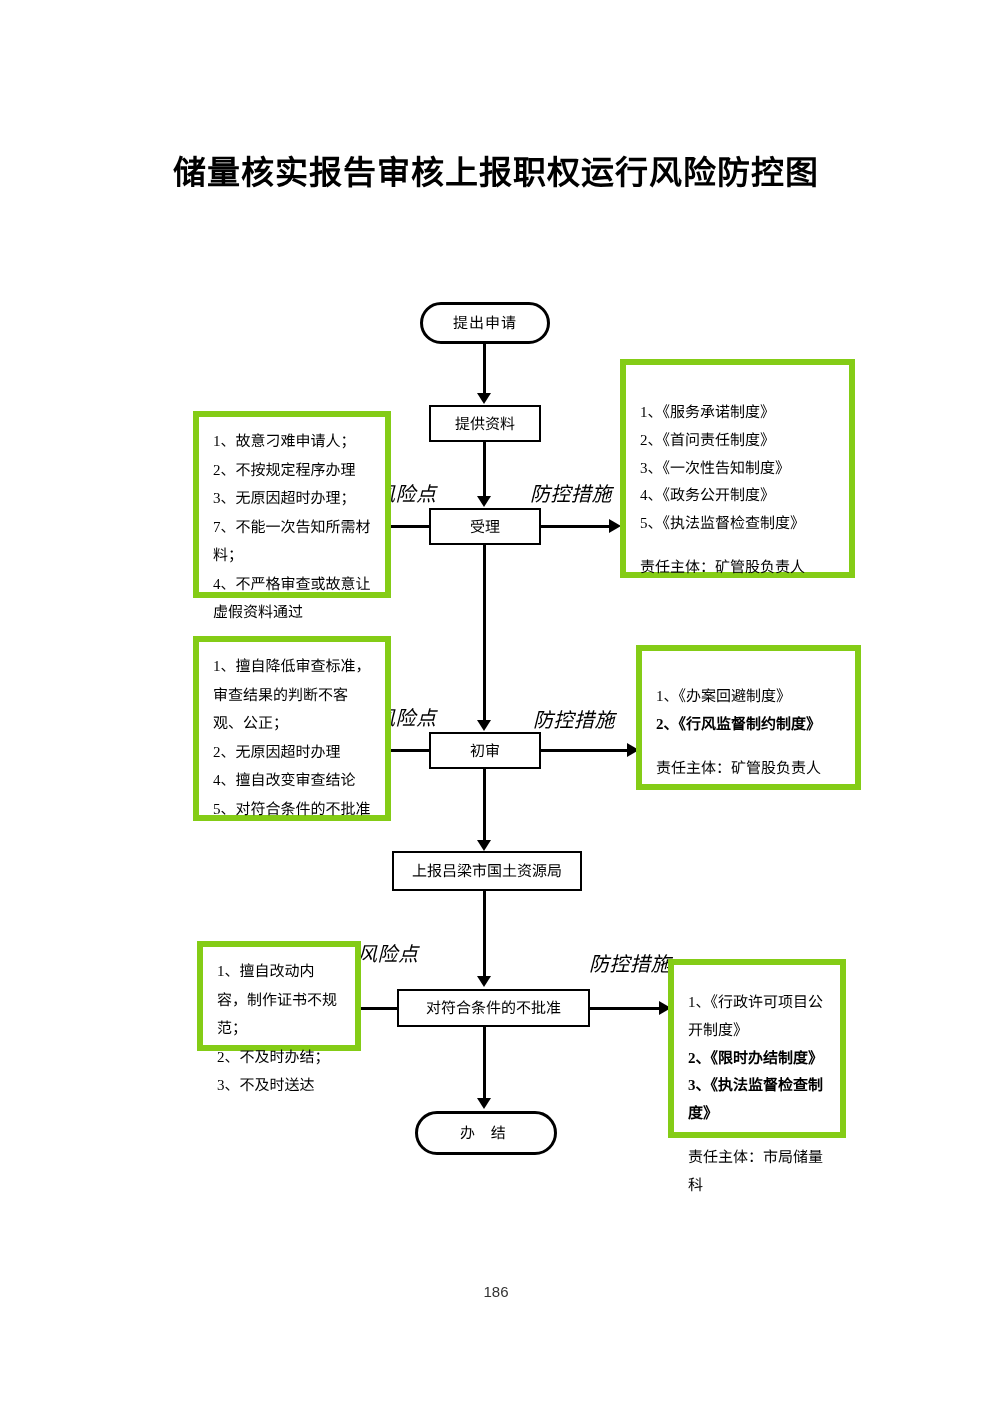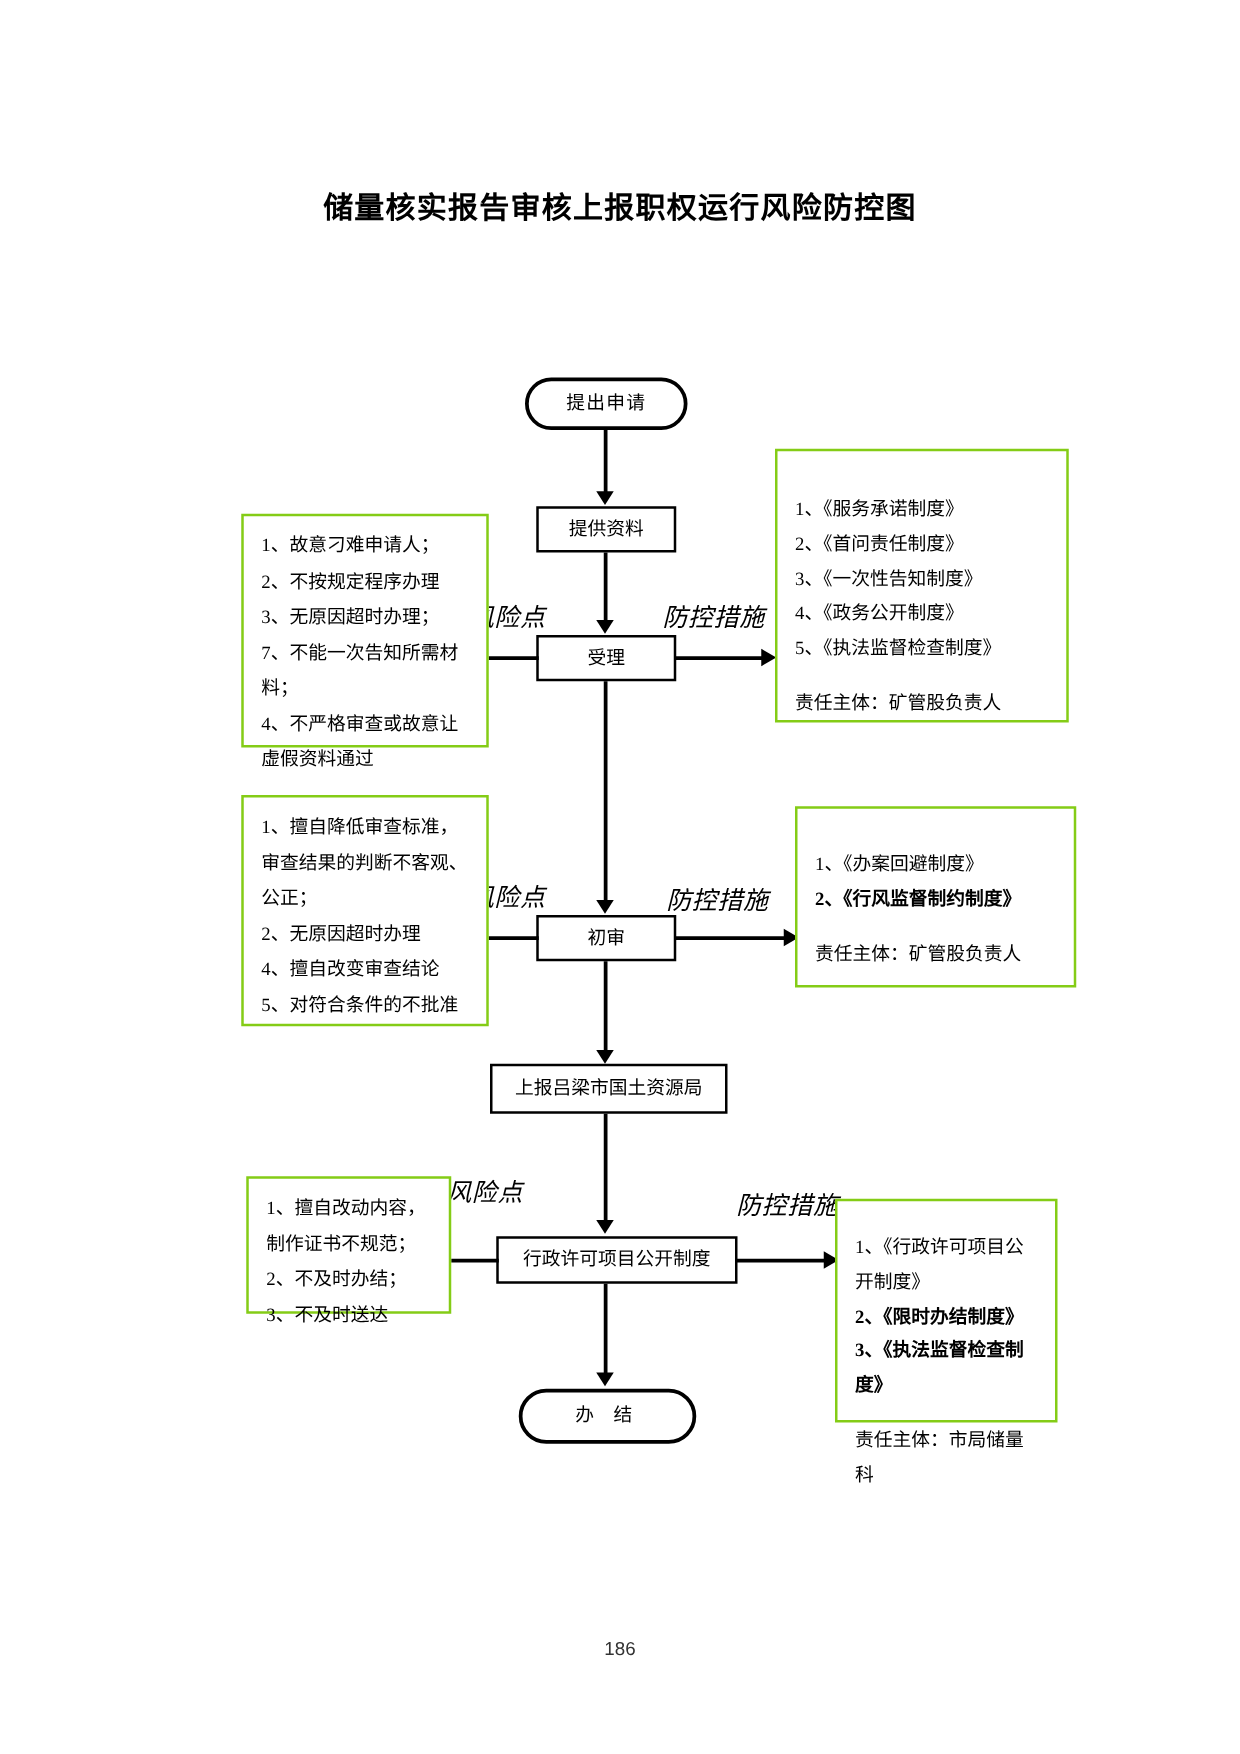--- a/index.html
+++ b/index.html
@@ -23,21 +23,21 @@
 
   
   .doc-title {
     position: absolute;
     left: 0;
     top: 146px;
     width: 992px;
     text-align: center;
     font-family: "DejaVu Serif", "Liberation Serif", serif;
     font-weight: 700;
-    font-size: 24px;
+    font-size: 33px;
     letter-spacing: 1px;
     white-space: nowrap;
   }
 
   
   .node {
     position: absolute;
     box-sizing: border-box;
     border: 2px solid #000;
     background: #fff;
@@ -52,21 +52,21 @@
     border-radius: 22px;
     border-width: 3px;
     letter-spacing: 1px;
   }
   .node.terminator.spaced { letter-spacing: 6px; }
 
   
   .panel {
     position: absolute;
     box-sizing: border-box;
-    border: 2px solid #84cc16;
+    border: 6px solid #84cc16;
     background: #fff;
     padding: 10px 14px;
     font-size: 15px;
     line-height: 1.85;
   }
   .panel .line { white-space: normal; }
   .panel .line.bolditem { font-weight: 700; }
   .panel .gap { height: 16px; }
   .panel.risk { line-height: 1.9; margin-left: 24px; }
 
@@ -115,21 +115,20 @@
   
   .page-number {
     position: absolute;
     left: 0;
     top: 1283px;
     width: 992px;
     text-align: center;
     font-family: "Liberation Sans", sans-serif;
     font-size: 15px;
     color: #333;
-    margin-top: 28px;
   }
 </style>
 </head>
 <body>
 
 <div id="page">
 
   <div class="doc-title">储量核实报告审核上报职权运行风险防控图</div>
 
   <div class="node terminator" style="left:420px; top:302px; width:130px; height:42px;">
@@ -146,21 +145,21 @@
 
   <div class="node" style="left:429px; top:732px; width:112px; height:37px;text-align:right;">
     <span>初审</span>
   </div>
 
   <div class="node" style="left:392px; top:851px; width:190px; height:40px;">
     <span>上报吕梁市国土资源局</span>
   </div>
 
   <div class="node" style="left:397px; top:989px; width:193px; height:38px;">
-    <span>行政许可项目公开制度</span>
+    <span>对符合条件的不批准</span>
   </div>
 
   <div class="node terminator spaced" style="left:415px; top:1111px; width:142px; height:44px;">
     <span>办  结</span>
   </div>
 
   <div class="vline" style="left:483px; top:344px; height:50px;"></div>
   <div class="arrow-down" style="left:477px; top:393px;"></div>
 
   <div class="vline" style="left:483px; top:442px; height:54px;"></div>

